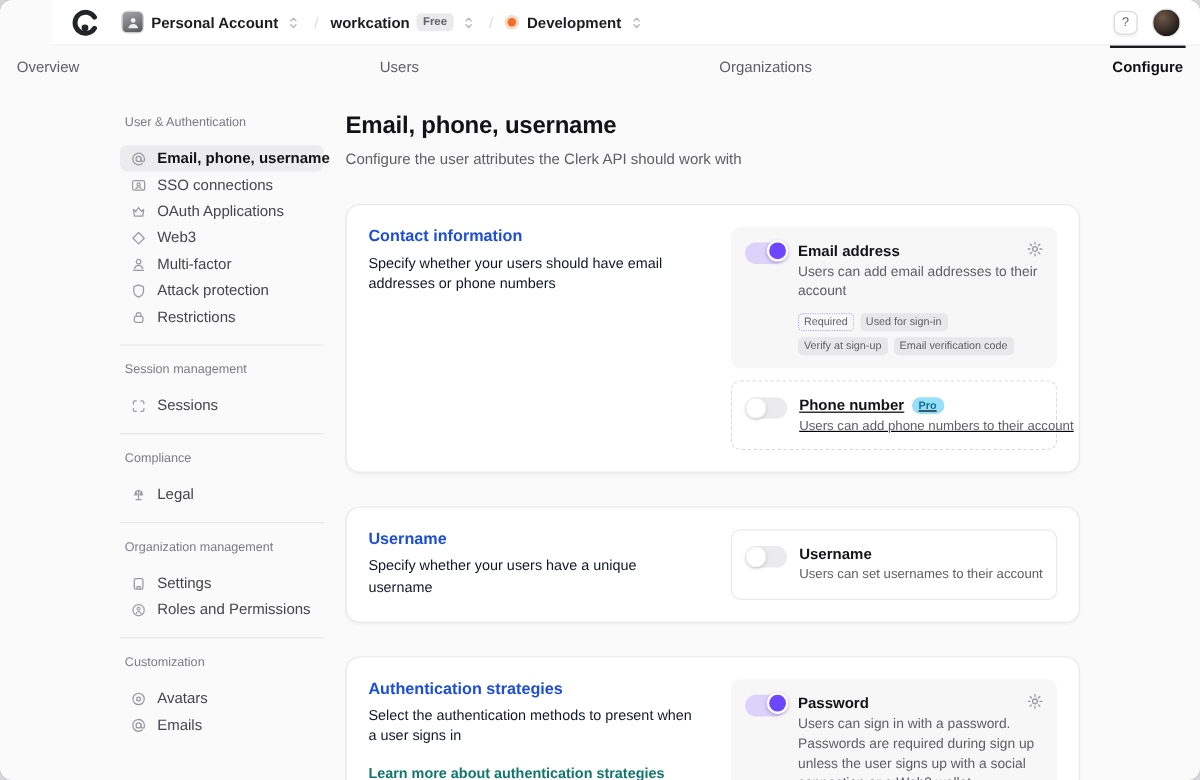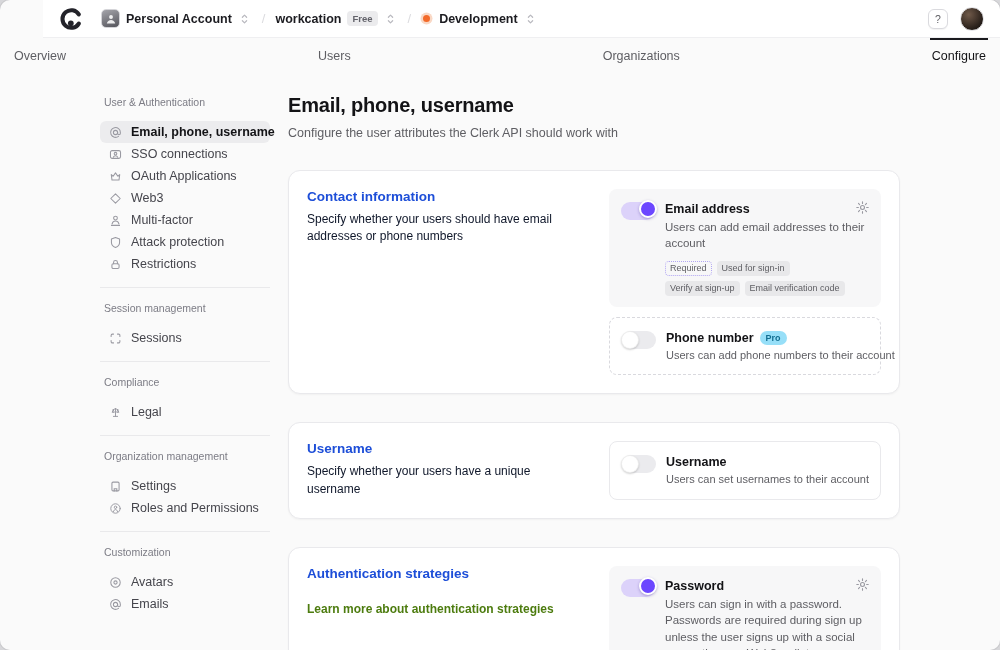--- a/index.html
+++ b/index.html
@@ -40,21 +40,21 @@
   }
   .user-avatar {
     width:24px; height:24px; border-radius:50%; cursor:pointer;
     background:radial-gradient(circle at 35% 30%, #6f5949, #241c17 72%);
     border:1px solid #e4e4e7;
   }
 
   
   .tabs { position:absolute; top:39px; left:0; right:0; height:33px; display:flex; align-items:stretch; padding:0 14px; gap:21px;justify-content:space-between; }
   .tab { display:flex; align-items:center; position:relative; font-size:12.5px; color:#5e5e63; cursor:pointer; }
-  .tab.active { color:#131316; font-weight:400; }
+  .tab.active { color:#131316; font-weight:700; }
   .tab.active::before { content:""; position:absolute; top:-1px; left:-2px; right:-2px; height:2px; background:#1a1a1e; }
 
   
   .sidebar { position:absolute; left:100px; top:96px; width:170px; }
   .side-title { font-size:10.5px; color:#7c7c85; margin:0 0 13px 4px; }
   .side-item {
     display:flex; align-items:center; gap:9px; height:22px; padding:0 8px;
     border-radius:6px; font-size:12.5px; color:#45454c; cursor:pointer; white-space:nowrap;
   }
   .side-item.active { background:#ececee; color:#131316; font-weight:600; }
@@ -66,27 +66,27 @@
   .page-title { font-size:20px; font-weight:700; color:#131316; margin:0 0 9px; letter-spacing:-0.2px; }
   .page-sub { font-size:12.5px; color:#5e5e63; margin:0 0 30px; }
 
   .card {
     background:#fff; border:1px solid #e9e9ec; border-radius:12px;
     box-shadow:0 1px 2px rgba(0,0,0,.04); padding:18px; display:flex; margin-bottom:28px;
   }
   .card-left { flex:1; padding-right:26px; }
   .card-h { font-size:13.5px; font-weight:700; color:#1d4ed8; margin:0 0 7px; }
   .card-d { font-size:12px; color:#0f172a; line-height:1.45; max-width:288px; }
-  .card-link { display:inline-block; margin-top:14px; font-size:12px; font-weight:600; color:#4d7c0f; cursor:pointer; text-decoration:none; }
+  .card-link { display:inline-block; margin-top:14px; font-size:12px; font-weight:600; color:#0f766e; cursor:pointer; text-decoration:none; }
   .card-right { width:272px; flex-shrink:0; }
 
   .panel { border-radius:8px; padding:11px 12px; position:relative; }
   .panel + .panel { margin-top:10px; }
   .panel.gray { background:#f7f7f8; }
-  .panel.dashed { background:#fff; border:1px dashed #d9d9de; }
+  .panel.dashed { background:#fff; border:1px dashed #d9d9de;text-decoration:underline; }
   .panel.solid { background:#fff; border:1px solid #e9e9ec; }
   .panel-row { display:flex; gap:10px; }
   .panel-body { flex:1; min-width:0; }
   .panel-title { font-size:12.5px; font-weight:700; color:#131316; display:flex; align-items:center; gap:6px; margin-top:2px; }
   .panel-desc { font-size:11.5px; color:#5e5e63; line-height:1.42; margin-top:3px; }
   .panel-desc.nowrap { white-space:nowrap; font-size:11px; }
   .gear { position:absolute; top:11px; right:11px; color:#9a9aa2; cursor:pointer; }
 
   .badges { display:flex; flex-wrap:wrap; gap:5px; margin-top:9px; }
   .badge { font-size:9px; color:#5e5e63; background:#e8e8ea; border-radius:4px; padding:2.5px 5px; white-space:nowrap; }
@@ -392,20 +392,21 @@
               <div class="panel-desc nowrap">Users can set usernames to their account</div>
             </div>
           </div>
         </div>
       </div>
     </div>
 
     <div class="card">
       <div class="card-left">
         <h2 class="card-h">Authentication strategies</h2>
+        <div class="card-d">Select the authentication methods to present when a user signs in</div>
         <a class="card-link">Learn more about authentication strategies</a>
       </div>
       <div class="card-right">
         <div class="panel gray">
           <span class="gear">
             <svg width="15" height="15" viewBox="0 0 16 16" fill="none" stroke="currentColor" stroke-width="1.2" stroke-linecap="round">
                 <circle cx="8" cy="8" r="2.1"></circle>
                 <path d="M8 1.9v1.7M8 12.4v1.7M1.9 8h1.7M12.4 8h1.7M3.7 3.7l1.2 1.2M11.1 11.1l1.2 1.2M12.3 3.7l-1.2 1.2M4.9 11.1l-1.2 1.2"></path>
               </svg>
           </span>

